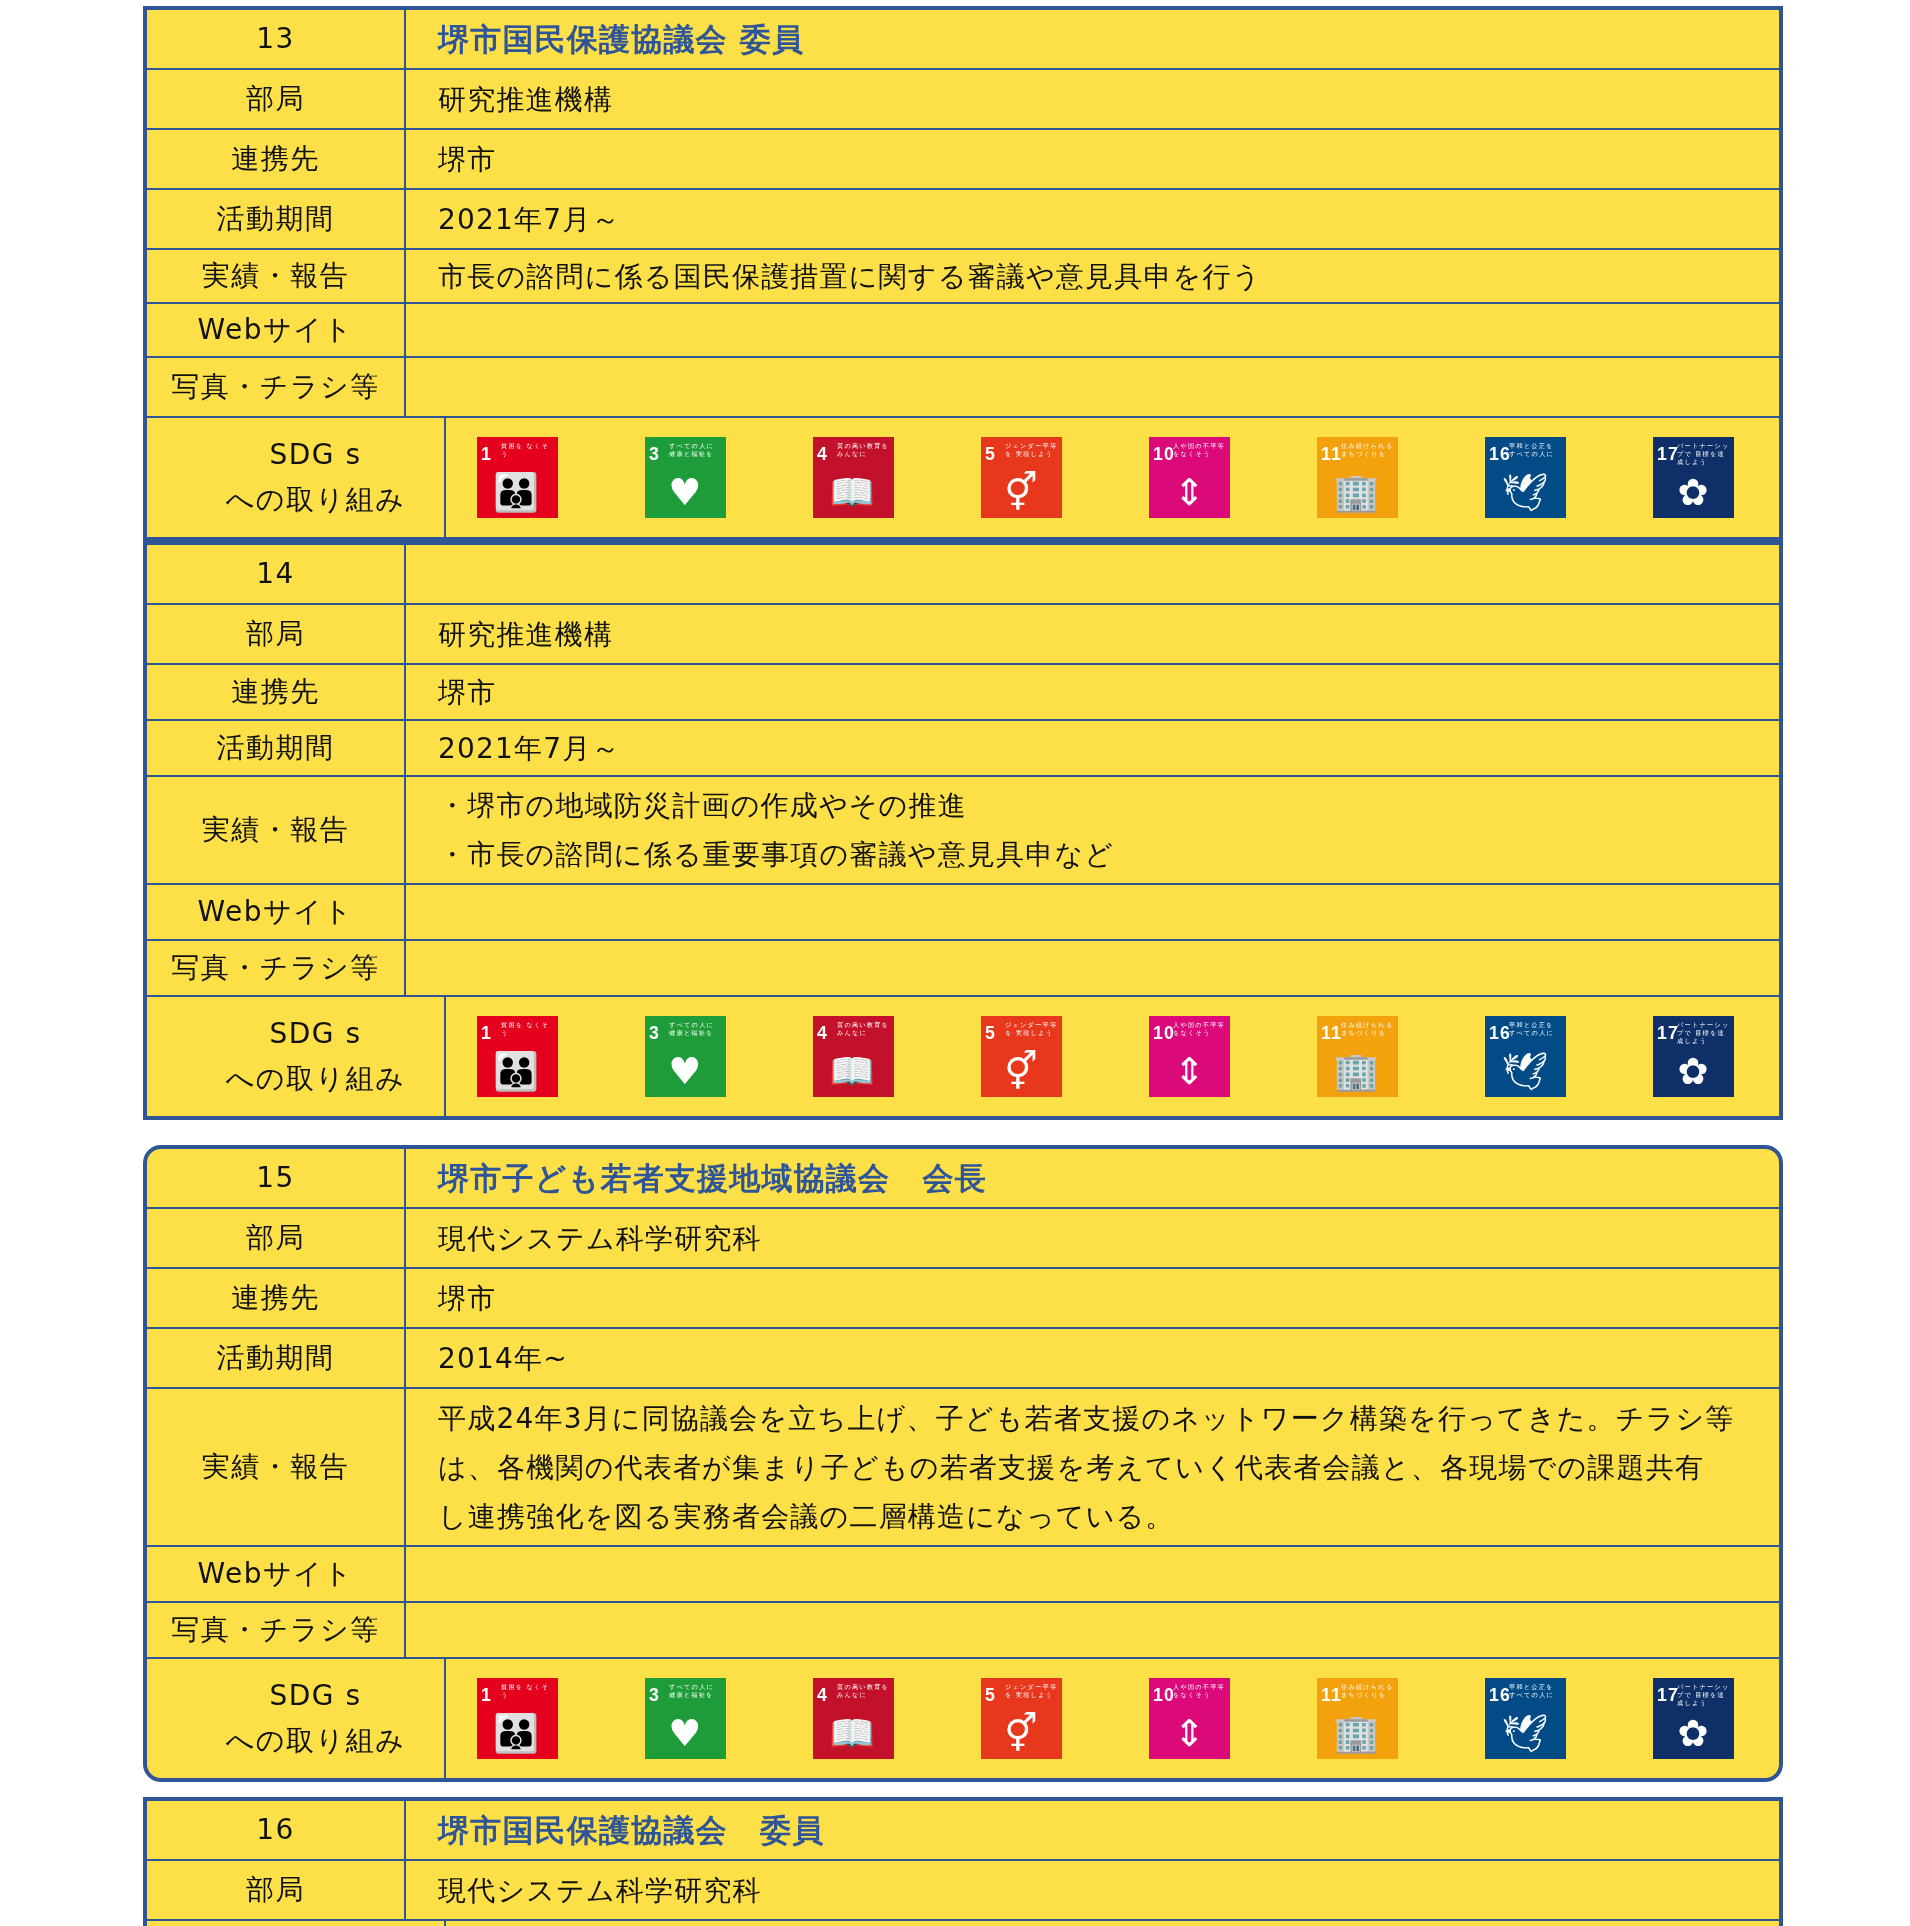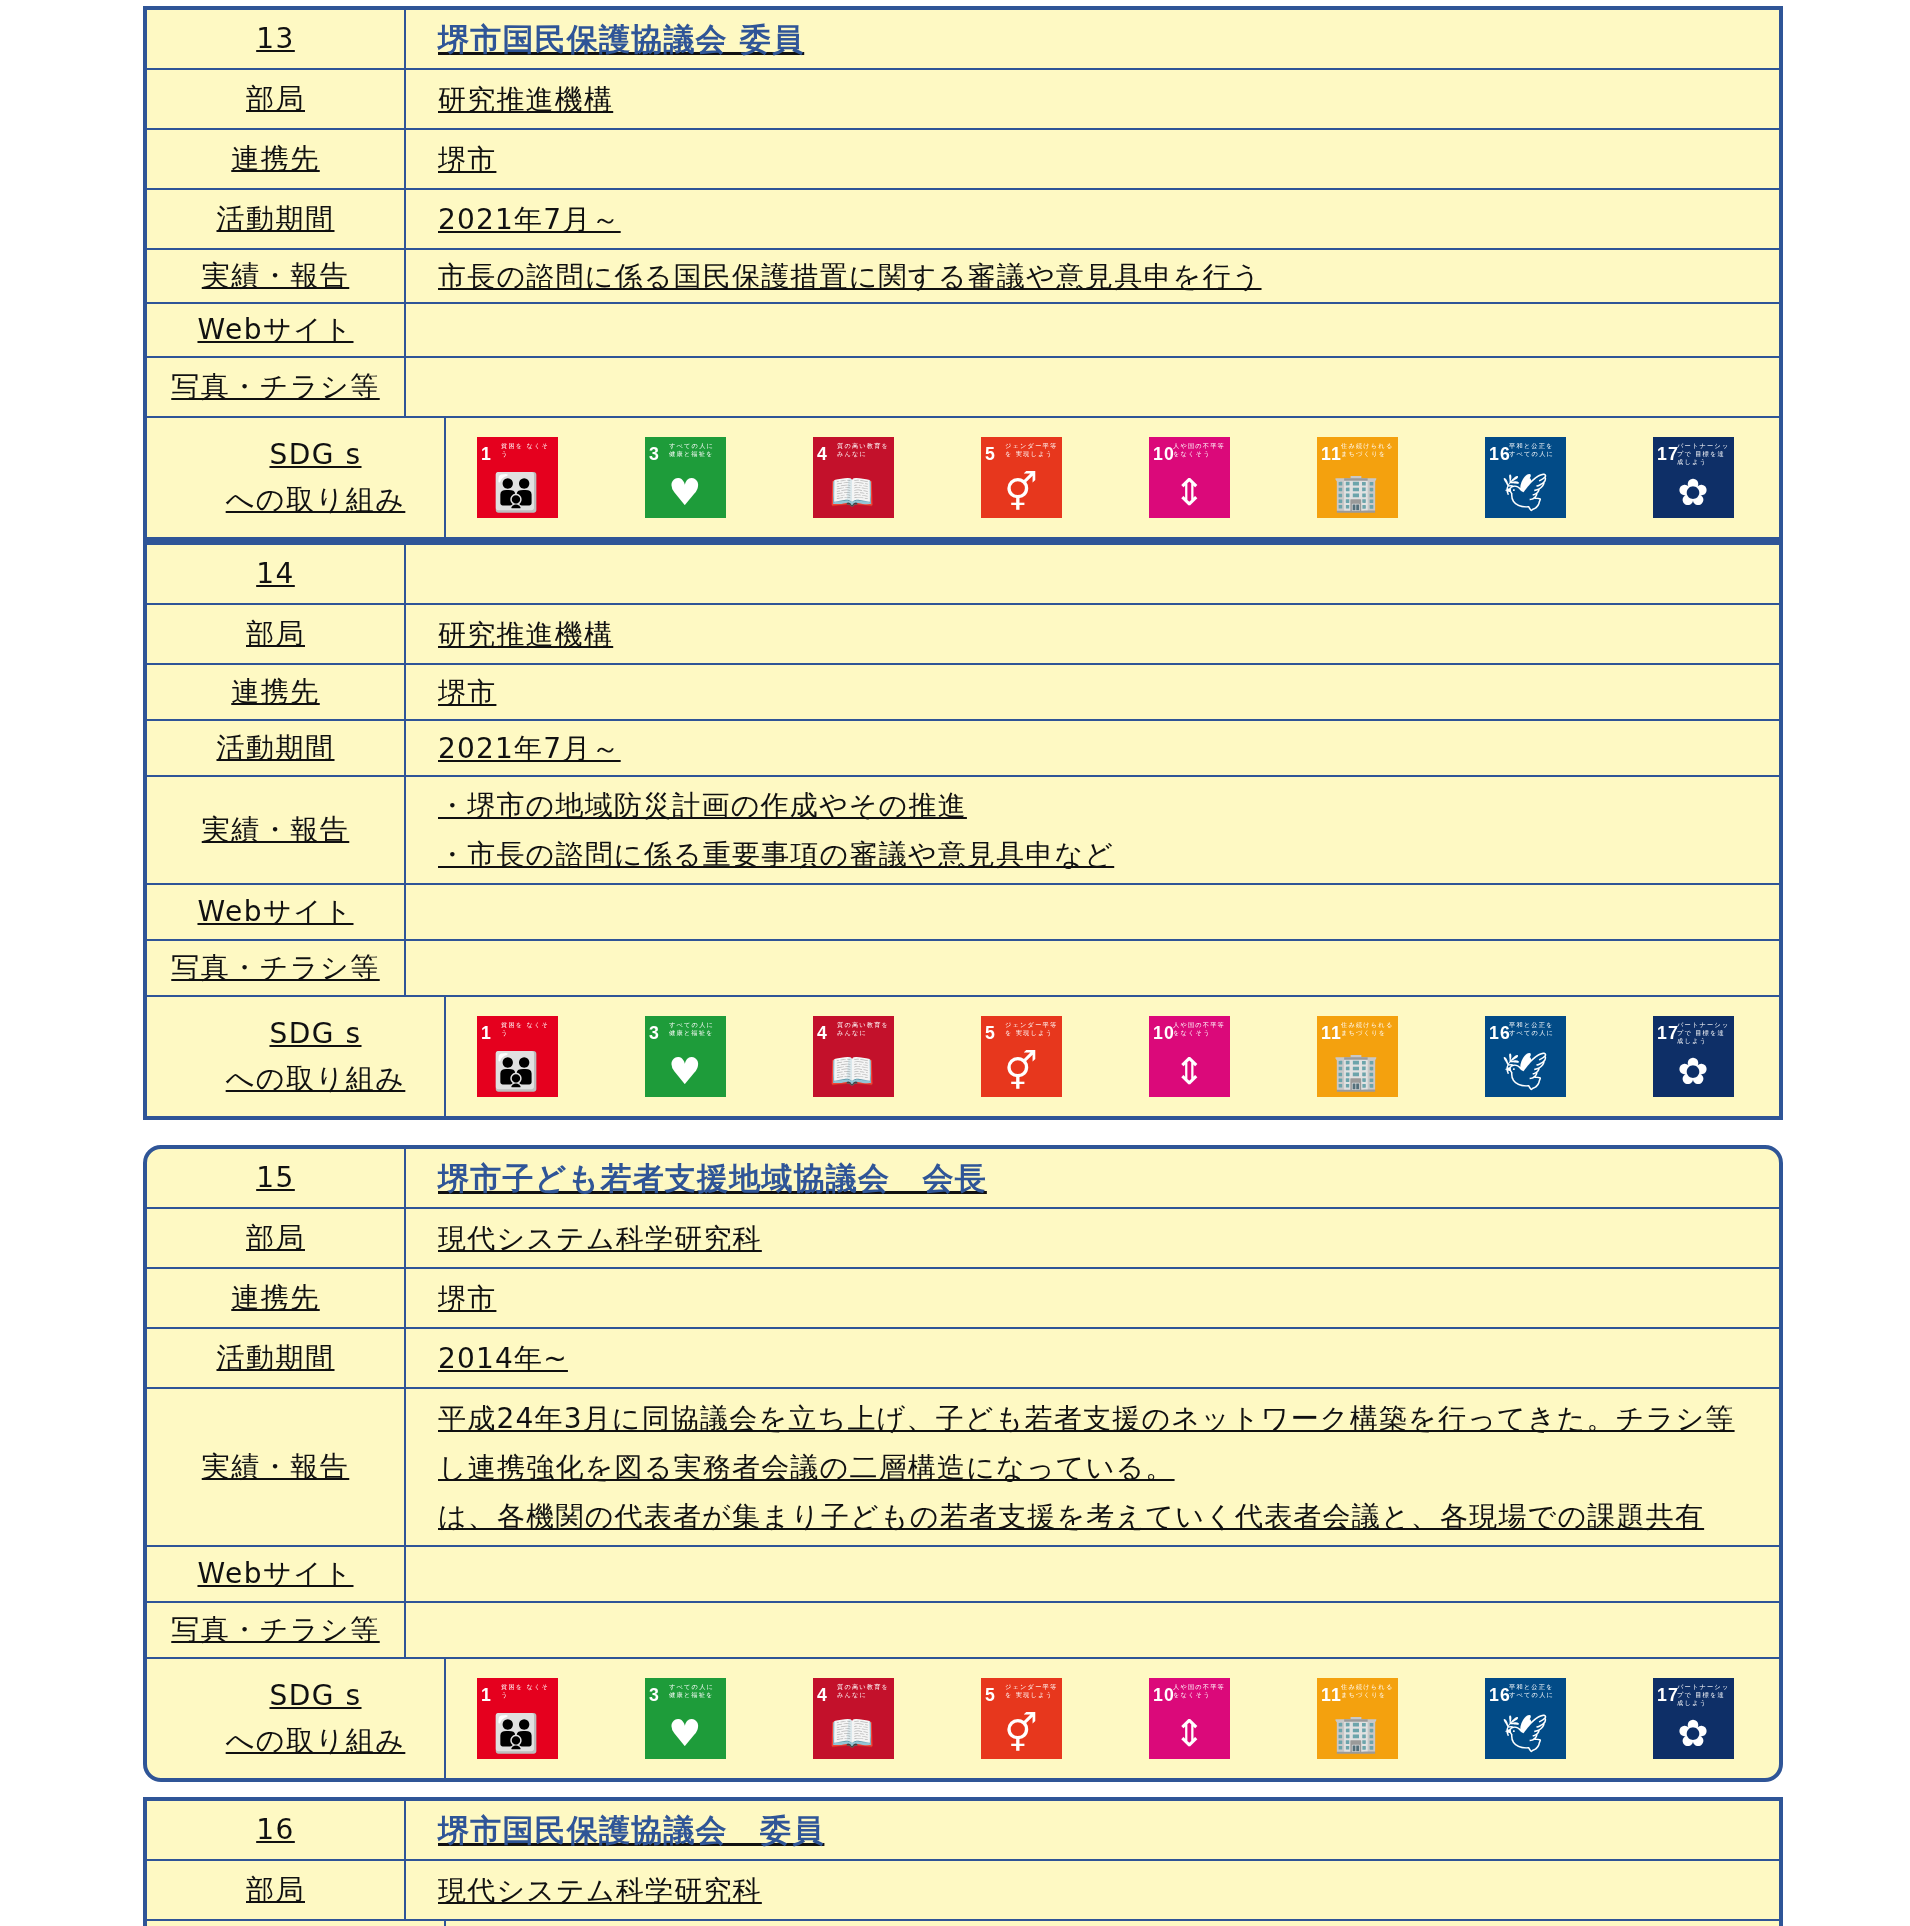--- a/index.html
+++ b/index.html
@@ -1,18 +1,18 @@
 <!DOCTYPE html>
 <html style="font-size:6.2px"><head>
 <meta charset="utf-8">
 <style>
   html, body { margin:0; padding:0; background:#ffffff; }
   body { width:1911px; height:2339px; position:relative; overflow:hidden;
          font-family:"DejaVu Sans","Liberation Sans",sans-serif; color:#111; }
-  .block { position:absolute; left:143px; width:1640px; border:4.6px solid #2F5597; box-sizing:border-box; background:#fef9c3;text-decoration:underline; }
+  .block { position:absolute; left:143px; width:1640px; border:4.6px solid #2F5597; box-sizing:border-box; background:#fde047; }
   .row { display:flex; border-bottom:2.7px solid #2F5597; box-sizing:border-box; }
   .row:last-child { border-bottom:none;padding-left:40px; }
   .lbl { width:257px; flex:none; border-right:2.7px solid #2F5597; display:flex; flex-direction:column; align-items:center; justify-content:center; text-align:center; font-size:28px; line-height:1.6; letter-spacing:1.5px; }
   .val { flex:1; display:flex; flex-direction:column; justify-content:center; padding-left:32px; font-size:28px; line-height:1.75; letter-spacing:1.2px; }
   .title { color:#2F5597; font-weight:bold; font-size:31px; }
   .sdgs { flex-direction:row; align-items:center; justify-content:space-between; padding:0 45px 0 31px; }
   .sdg { width:81px; height:81px; position:relative; color:#fff; box-sizing:border-box; }
   .sdg .num { position:absolute; left:3.9px; top:2.3px; font-weight:bold; font-size:17.7px; font-family:"Liberation Sans",sans-serif; }
   .sdg .cap { position:absolute; left:24px; top:4.6px; font-size:6.2px; line-height:1.3; width:54px; }
   .sdg .ico { position:absolute; left:0; right:0; bottom:7px; text-align:center; font-size:37px; line-height:1; }
@@ -197,22 +197,22 @@
       <div class="val">堺市</div>
     </div>
     <div class="row r-period" style="height: 60px;">
       <div class="lbl">活動期間</div>
       <div class="val">2014年~</div>
     </div>
     <div class="row r-results" style="height: 158px;">
       <div class="lbl">実績・報告</div>
       <div class="val results">
           <div>平成24年3月に同協議会を立ち上げ、子ども若者支援のネットワーク構築を行ってきた。チラシ等</div>
+          <div>は、各機関の代表者が集まり子どもの若者支援を考えていく代表者会議と、各現場での課題共有</div>
           <div>し連携強化を図る実務者会議の二層構造になっている。</div>
-          <div>は、各機関の代表者が集まり子どもの若者支援を考えていく代表者会議と、各現場での課題共有</div>
         </div>
     </div>
     <div class="row r-web" style="height: 56px;">
       <div class="lbl">Webサイト</div>
       <div class="val"></div>
     </div>
     <div class="row r-photo" style="height: 56px;">
       <div class="lbl">写真・チラシ等</div>
       <div class="val"></div>
     </div>

